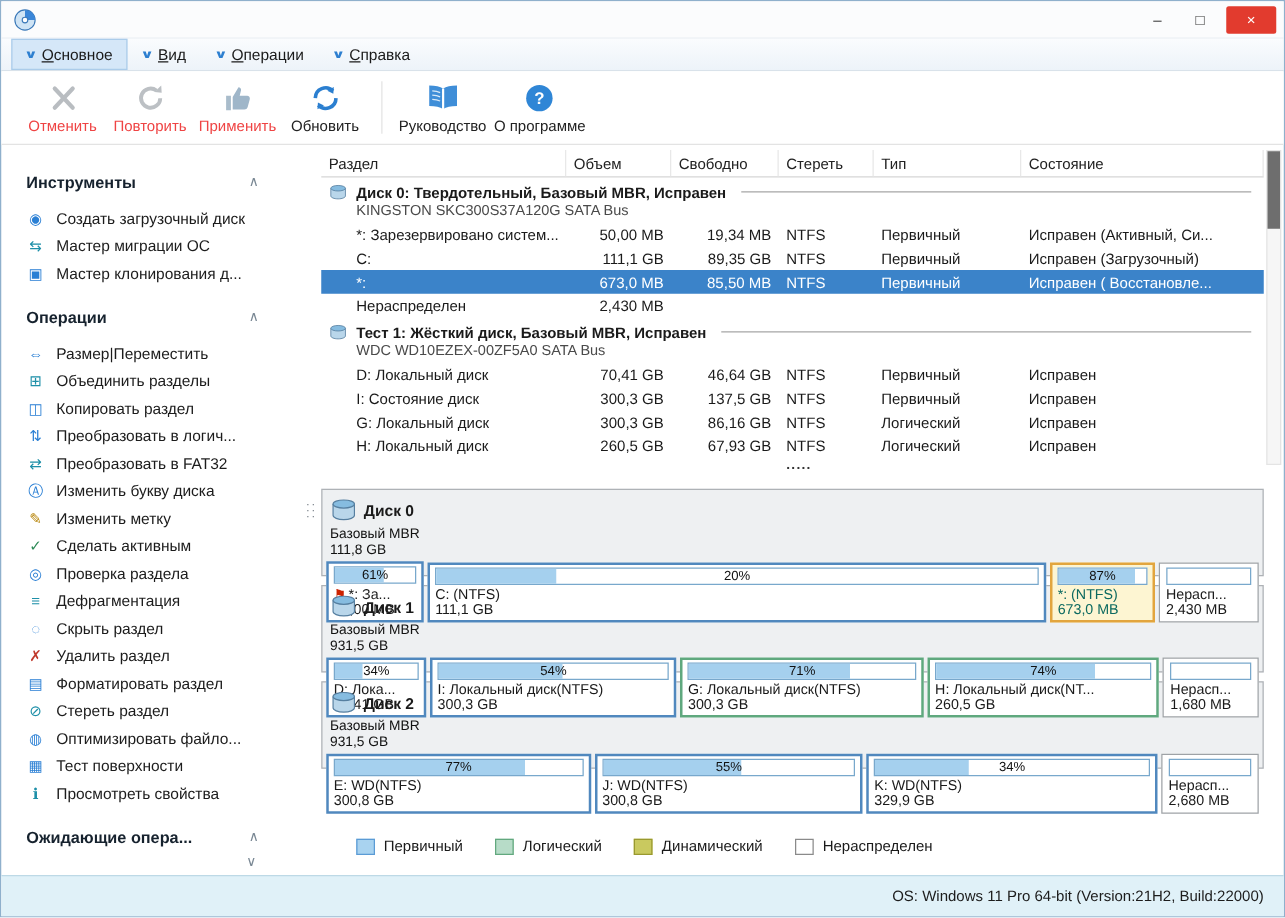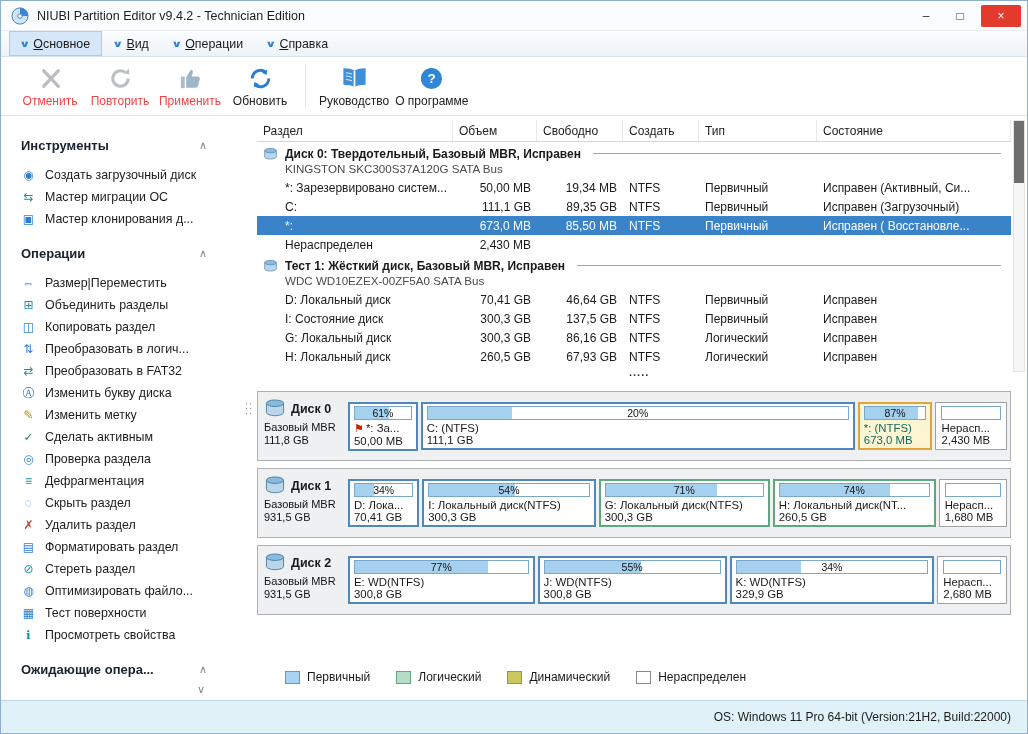--- a/index.html
+++ b/index.html
@@ -59,21 +59,21 @@
   .gh2 { height:16px; color:#4a4a4a; padding-left:28px; font-size:11.6px; white-space:nowrap; }
   .trow { height:19px; align-items:center; }
   .trow div { padding:0 6px; white-space:nowrap; overflow:hidden; }
   .trow .c-name { padding-left:28px; }
   .trow .c-size, .trow .c-free { text-align:right; }
   .trow.selected { background:#3b83c9; color:#fff; }
   .more-dots { height:15px; padding-left:372px; color:#333; letter-spacing:1px; font-weight:bold; font-size:11px; }
 
   
   .disk-panels { margin-top:10px; }
-  .disk-panel { display:flex; height:70px; border:1px solid #aeb2b6; background:#eef0f2; margin-bottom:7px; padding:3px; gap:3px; }
+  .disk-panel { display:flex; height:70px; border:1px solid #aeb2b6; background:#eef0f2; margin-bottom:7px; padding:3px; gap:3px;flex-direction:column; }
   .disk-info { width:84px; flex:none; padding:3px 0 0 3px; }
   .di1 { display:flex; align-items:center; gap:5px; font-weight:bold; font-size:12.5px; }
   .di-sub { font-size:11px; margin-top:1px; color:#111; white-space:nowrap; }
   .partitions { flex:1; display:flex; gap:3px; min-width:0;align-items:center; }
   .partition { border:2px solid #5088be; background:#fff; padding:2px 4px; min-width:0; flex-basis:0; }
   .partition.logical { border-color:#5fa87e; }
   .partition.unallocated { border:1px solid #9ea2a6; padding:3px 5px; }
   .partition.selected { border-color:#e2a53e; background:#fdf5d2; }
   .pbar { height:14px; border:1px solid #78a8cc; background:#fff; position:relative; margin-bottom:2px; }
   .pfill { position:absolute; left:0; top:0; bottom:0; background:#a5d0ee; }
@@ -95,21 +95,20 @@
 <div class="window">
 
   <div class="titlebar">
     <span class="app-icon">
       <svg viewBox="0 0 20 20" width="18" height="18">
           <circle cx="10" cy="10" r="9" fill="#cfe4f5" stroke="#3a78b8"></circle>
           <path d="M10 1a9 9 0 0 1 9 9h-9z" fill="#3a86d8"></path>
           <circle cx="10" cy="10" r="2.5" fill="#fff" stroke="#3a78b8"></circle>
         </svg>
     </span>
-    <span class="title-text">NIUBI Partition Editor v9.4.2 - Technician Edition</span>
     <div class="win-controls">
       <span class="win-btn">–</span>
       <span class="win-btn">□</span>
       <span class="win-btn close">×</span>
     </div>
   </div>
 
   <div class="menubar">
       <div class="menu-item active">
         <span class="menu-chev">∨</span>
@@ -292,21 +291,21 @@
         <div class="sb-scroll-down">∨</div>
       </div>
     <div class="splitter">
       <span class="dots">··<br>··<br>··</span>
     </div>
     <div class="main">
       <div class="theader tgrid">
           <div>Раздел</div>
           <div>Объем</div>
           <div>Свободно</div>
-          <div>Создать</div>
+          <div>Стереть</div>
           <div>Тип</div>
           <div>Состояние</div>
         </div>
       <div class="tbody">
           <div class="tgroup">
             <div class="gh1">
               <span class="gh-icon">
                 <svg width="15" height="13" viewBox="0 0 22 20">
                   <path d="M2 5.5v9.5c0 2 4 3.6 9 3.6s9-1.6 9-3.6V5.5" fill="#b9d6ea" stroke="#567fa0"></path>
                   <ellipse cx="11" cy="5.5" rx="9" ry="3.4" fill="#86bce0" stroke="#567fa0"></ellipse>

